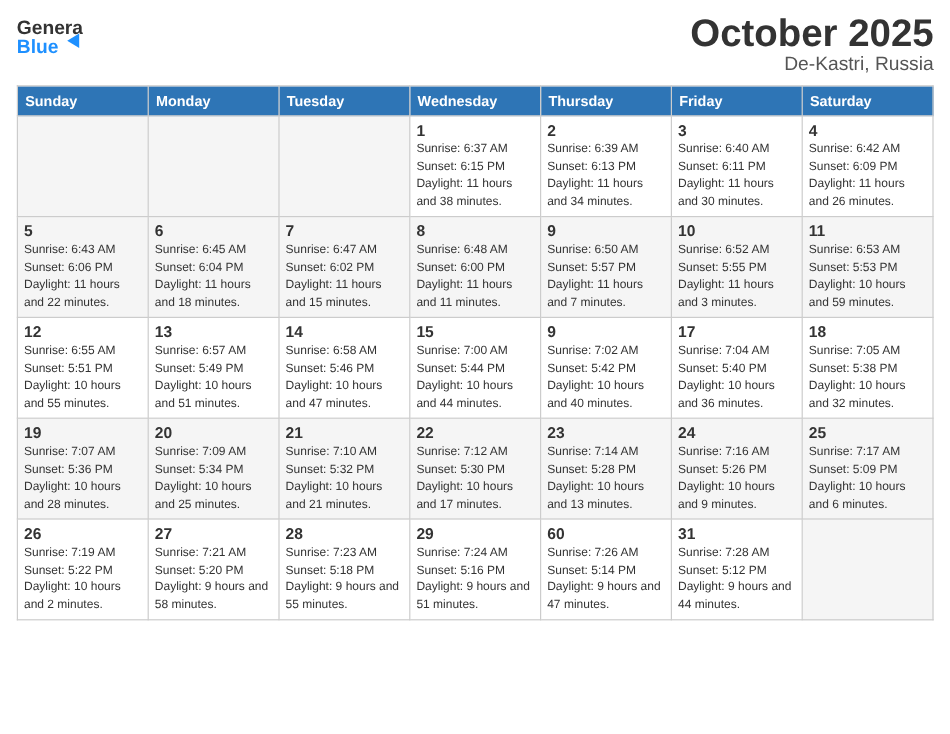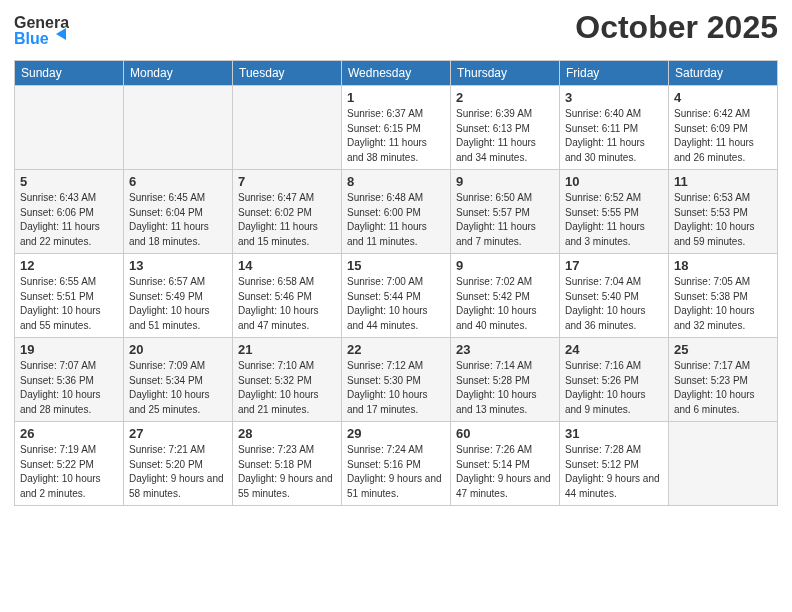--- a/index.html
+++ b/index.html
@@ -37,21 +37,21 @@
       width: 100%;
       border-collapse: collapse;
       font-size: 10.5px;
     }
     .calendar th {
       background-color: #2e75b6;
       color: #fff;
       text-align: left;
       padding: 5px 6px;
       font-size: 12px;
-      font-weight: normal;
+      font-weight: bold;
       border: 1px solid #ccc;
     }
     .calendar td {
       border: 1px solid #ccc;
       vertical-align: top;
       padding: 4px 5px;
       width: calc(100% / 7);
       height: 80px;
       color: #333;
     }
@@ -94,20 +94,21 @@
       <div class="logo-img-area">
         <svg width="55" height="42" viewBox="0 0 55 42">
           <text x="0" y="18" font-family="Arial" font-size="16" font-weight="bold" fill="#333">General</text>
           <text x="0" y="34" font-family="Arial" font-size="16" font-weight="bold" fill="#1e90ff">Blue</text>
           <polygon points="42,24 52,18 52,30" fill="#1e90ff"></polygon>
         </svg>
       </div>
     </div>
     <div class="title-area">
       <div class="month-title">October 2025</div>
+      <div class="location">De-Kastri, Russia</div>
     </div>
   </div>
 
   <table class="calendar">
     <thead>
       <tr>
         <th>Sunday</th>
         <th>Monday</th>
         <th>Tuesday</th>
         <th>Wednesday</th>
@@ -291,21 +292,21 @@
           <td>
             <span class="day-num">24</span>
             <div class="day-info">Sunrise: 7:16 AM
 Sunset: 5:26 PM
 Daylight: 10 hours
 and 9 minutes.</div>
           </td>
           <td>
             <span class="day-num">25</span>
             <div class="day-info">Sunrise: 7:17 AM
-Sunset: 5:23 PM
+Sunset: 5:09 PM
 Daylight: 10 hours
 and 6 minutes.</div>
           </td>
         </tr>
         <tr class="row-odd">
           <td>
             <span class="day-num">26</span>
             <div class="day-info">Sunrise: 7:19 AM
 Sunset: 5:22 PM
 Daylight: 10 hours

